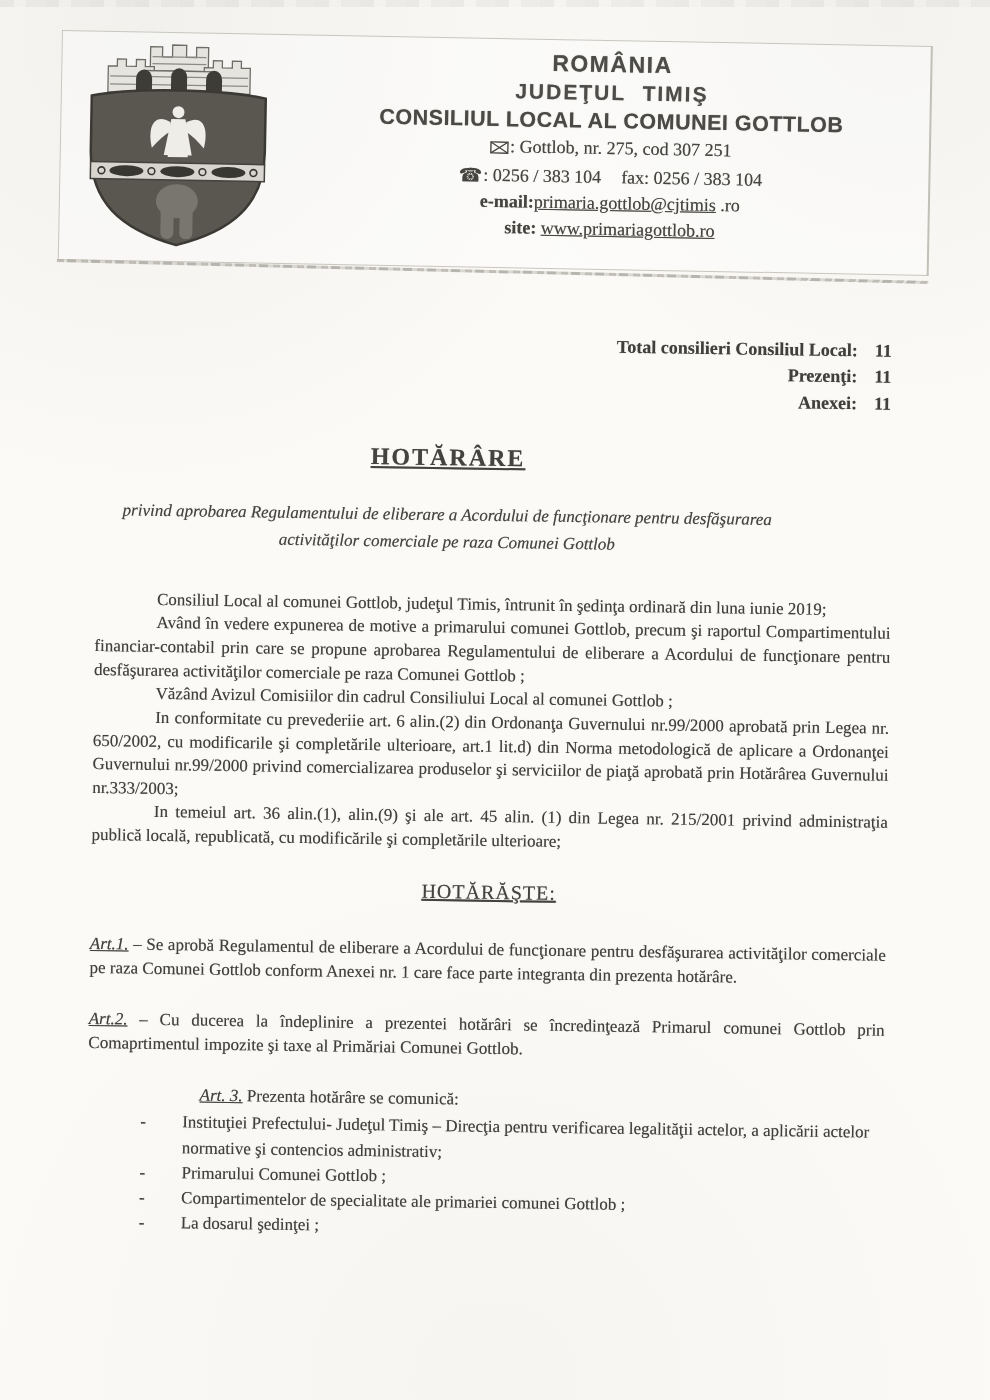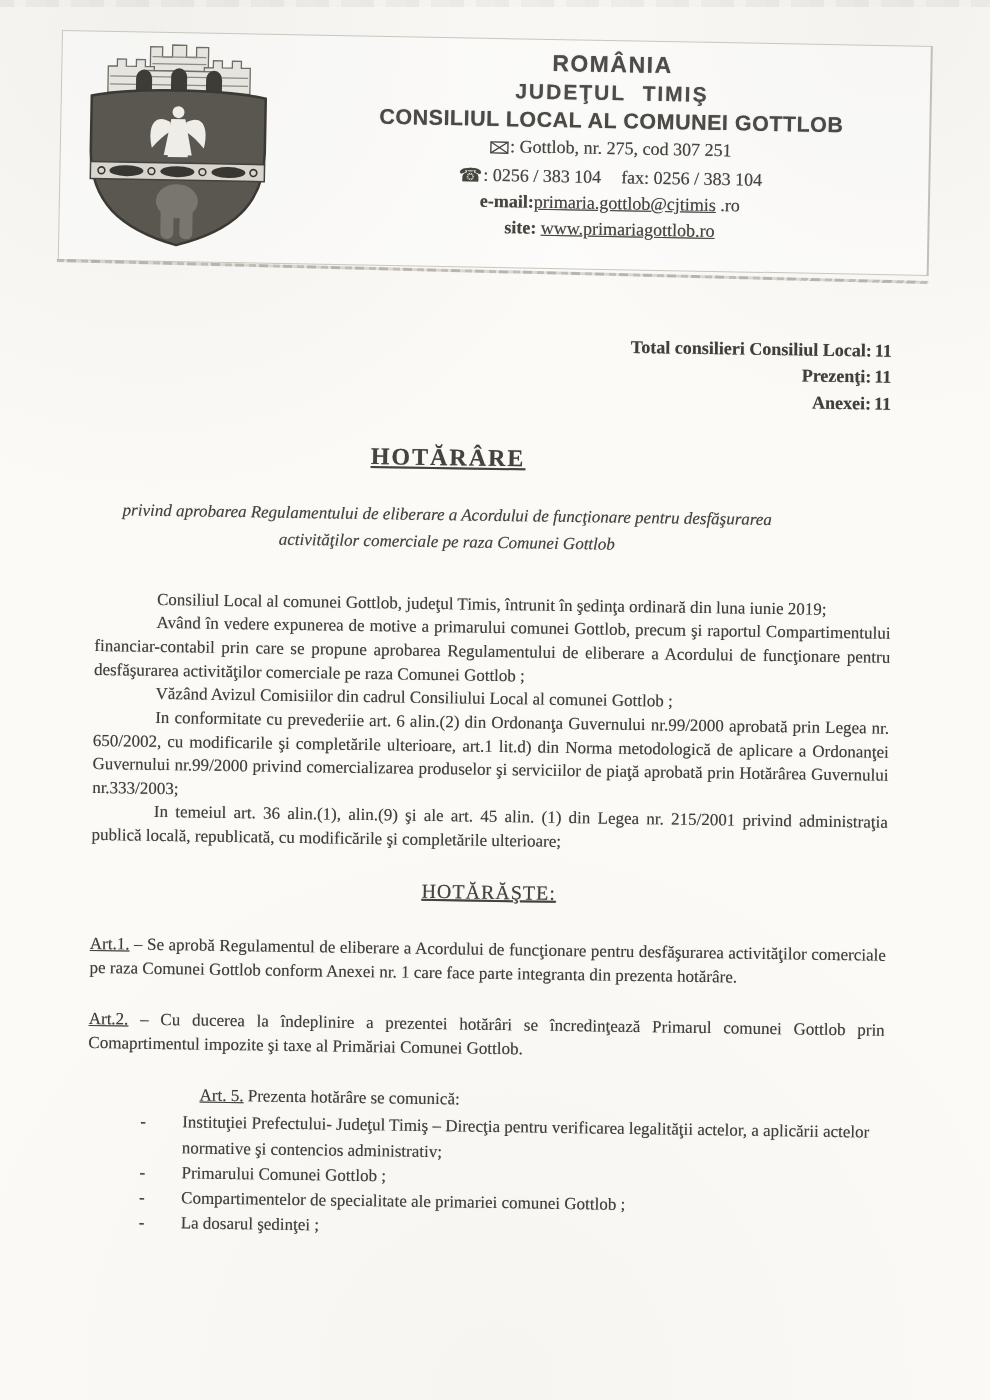--- a/index.html
+++ b/index.html
@@ -40,32 +40,32 @@
   .bold{font-weight:bold;}
   .u-link{text-decoration:underline;color:inherit;}
   
   .doc-body{
     position:absolute;left:0;top:0;width:892px;
     transform:rotate(0.85deg);transform-origin:95px 600px;
     text-shadow:0 0 .7px rgba(70,68,64,.55);
   }
   .counters{margin-top:326px;text-align:right;padding-right:4px;
     font-weight:bold;font-size:18px;line-height:1.46;color:#403f3b;}
-  .counter-value{margin-left:3px;}
+  .counter-value{margin-left:17px;}
   .title-wrap{margin-top:34px;text-align:center;}
   .doc-title{display:inline-block;font-weight:bold;font-size:24px;letter-spacing:2px;
     text-decoration:underline;color:#444340;}
   .subtitle{margin:30px 0 0;padding:0 95px;text-align:center;font-style:italic;font-size:17px;line-height:1.62;color:#454440;}
   .preamble{margin:36px 0 0 95px;width:796px;}
   .para{margin:0;font-size:17px;line-height:1.39;text-align:justify;text-indent:62px;color:#413f3b;}
   .decide-wrap{margin-top:28px;text-align:center;width:796px;margin-left:95px;}
   .decide-heading{display:inline-block;font-size:20px;letter-spacing:1px;text-decoration:underline;color:#444340;}
   .articles{margin:34px 0 0 95px;width:796px;}
   .art{margin:0 0 27px;font-size:17px;line-height:1.42;text-align:justify;color:#413f3b;}
-  .art-label{text-decoration:underline;}
+  .art-label{font-style:italic;text-decoration:underline;}
   .art3{margin:6px 0 2px;padding-left:112px;text-align:left;}
   .comm{margin:0 0 0 95px;width:796px;}
   .comm-item{display:flex;font-size:17px;line-height:1.48;color:#413f3b;}
   .dash-bullet{width:42px;padding-left:53px;flex:none;}
   .comm-text{width:690px;}
 </style>
 </head>
 <body>
 
 <div class="top-smudge"></div>
@@ -176,21 +176,21 @@
   <div class="articles">
     <p class="art">
       <span class="art-label">Art.1.</span>
       <span>– Se aprobă Regulamentul de eliberare a Acordului de funcţionare pentru desfăşurarea activităţilor comerciale pe raza Comunei Gottlob conform Anexei nr. 1 care face parte integranta din prezenta hotărâre.</span>
     </p>
     <p class="art">
       <span class="art-label">Art.2.</span>
       <span>– Cu ducerea la îndeplinire a prezentei hotărâri se încredinţează Primarul comunei Gottlob prin Comaprtimentul impozite şi taxe al Primăriai Comunei Gottlob.</span>
     </p>
     <p class="art art3">
-      <span class="art-label">Art. 5.</span>
+      <span class="art-label">Art. 3.</span>
       <span>Prezenta hotărâre se comunică:</span>
     </p>
   </div>
 
   <div class="comm">
     <div class="comm-item">
       <span class="dash-bullet">-</span>
       <span class="comm-text">Instituţiei Prefectului- Judeţul Timiş – Direcţia pentru verificarea legalităţii actelor, a aplicării actelor normative şi contencios administrativ;</span>
     </div>
     <div class="comm-item">

